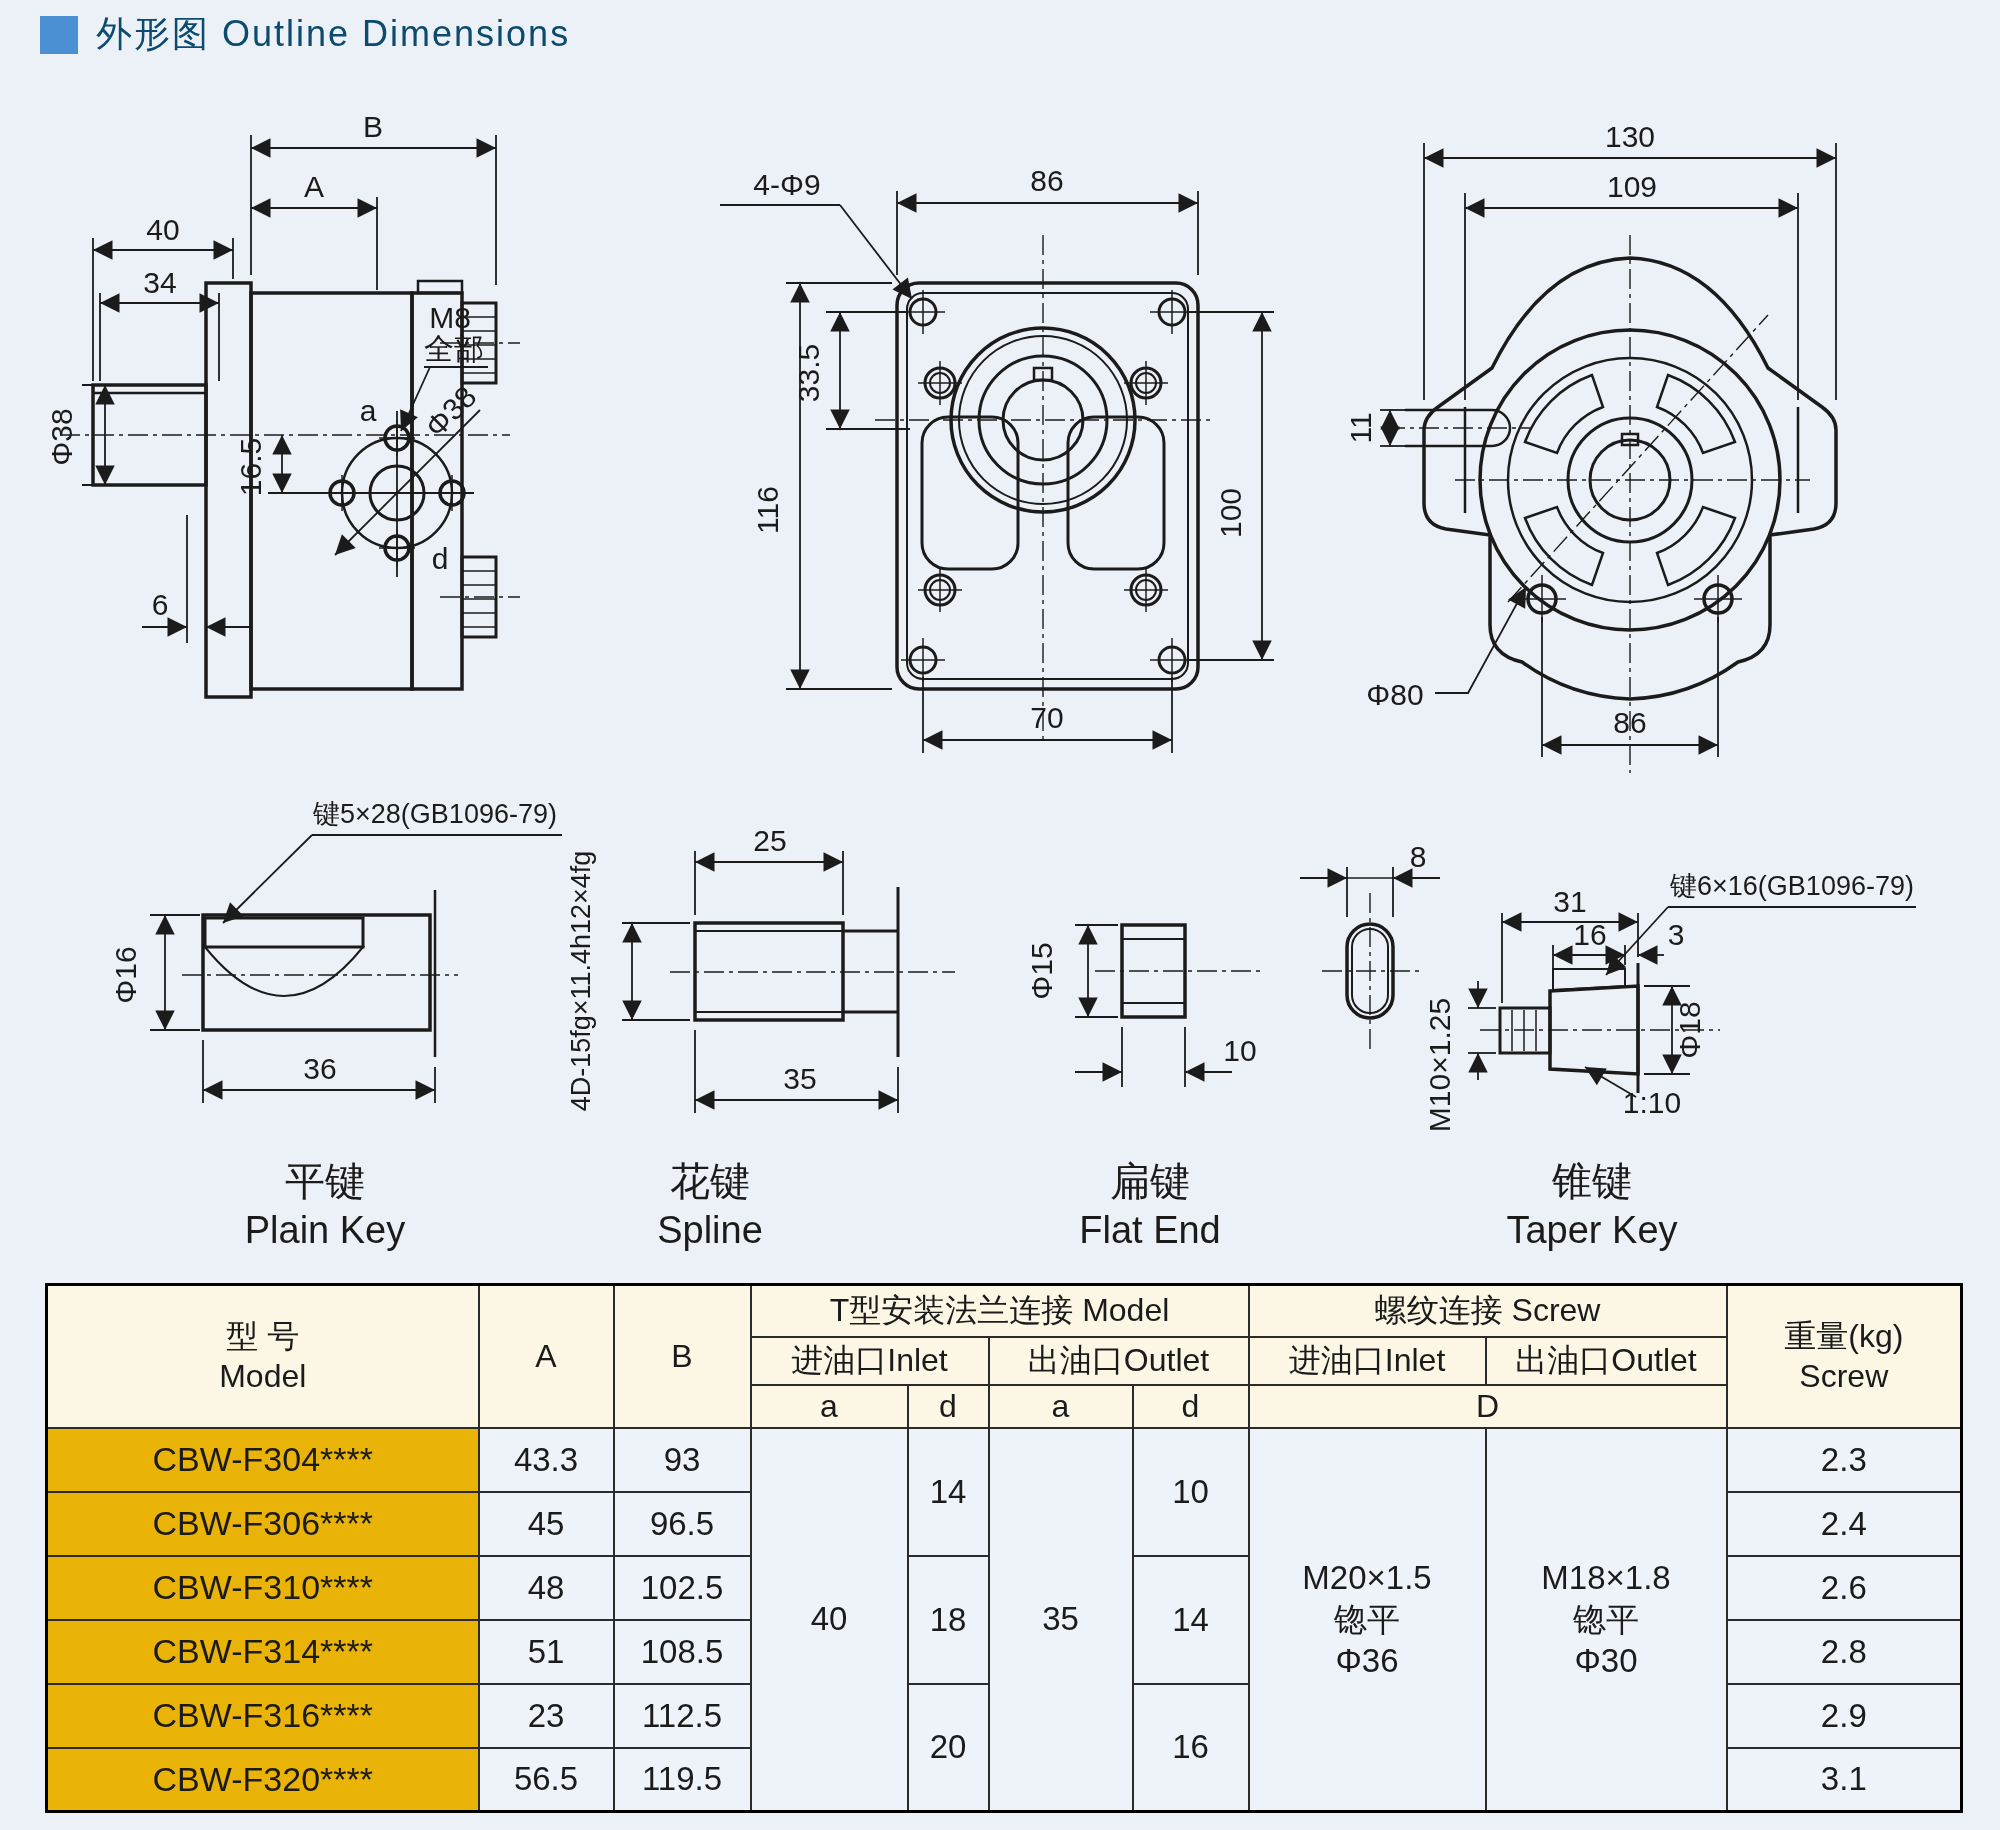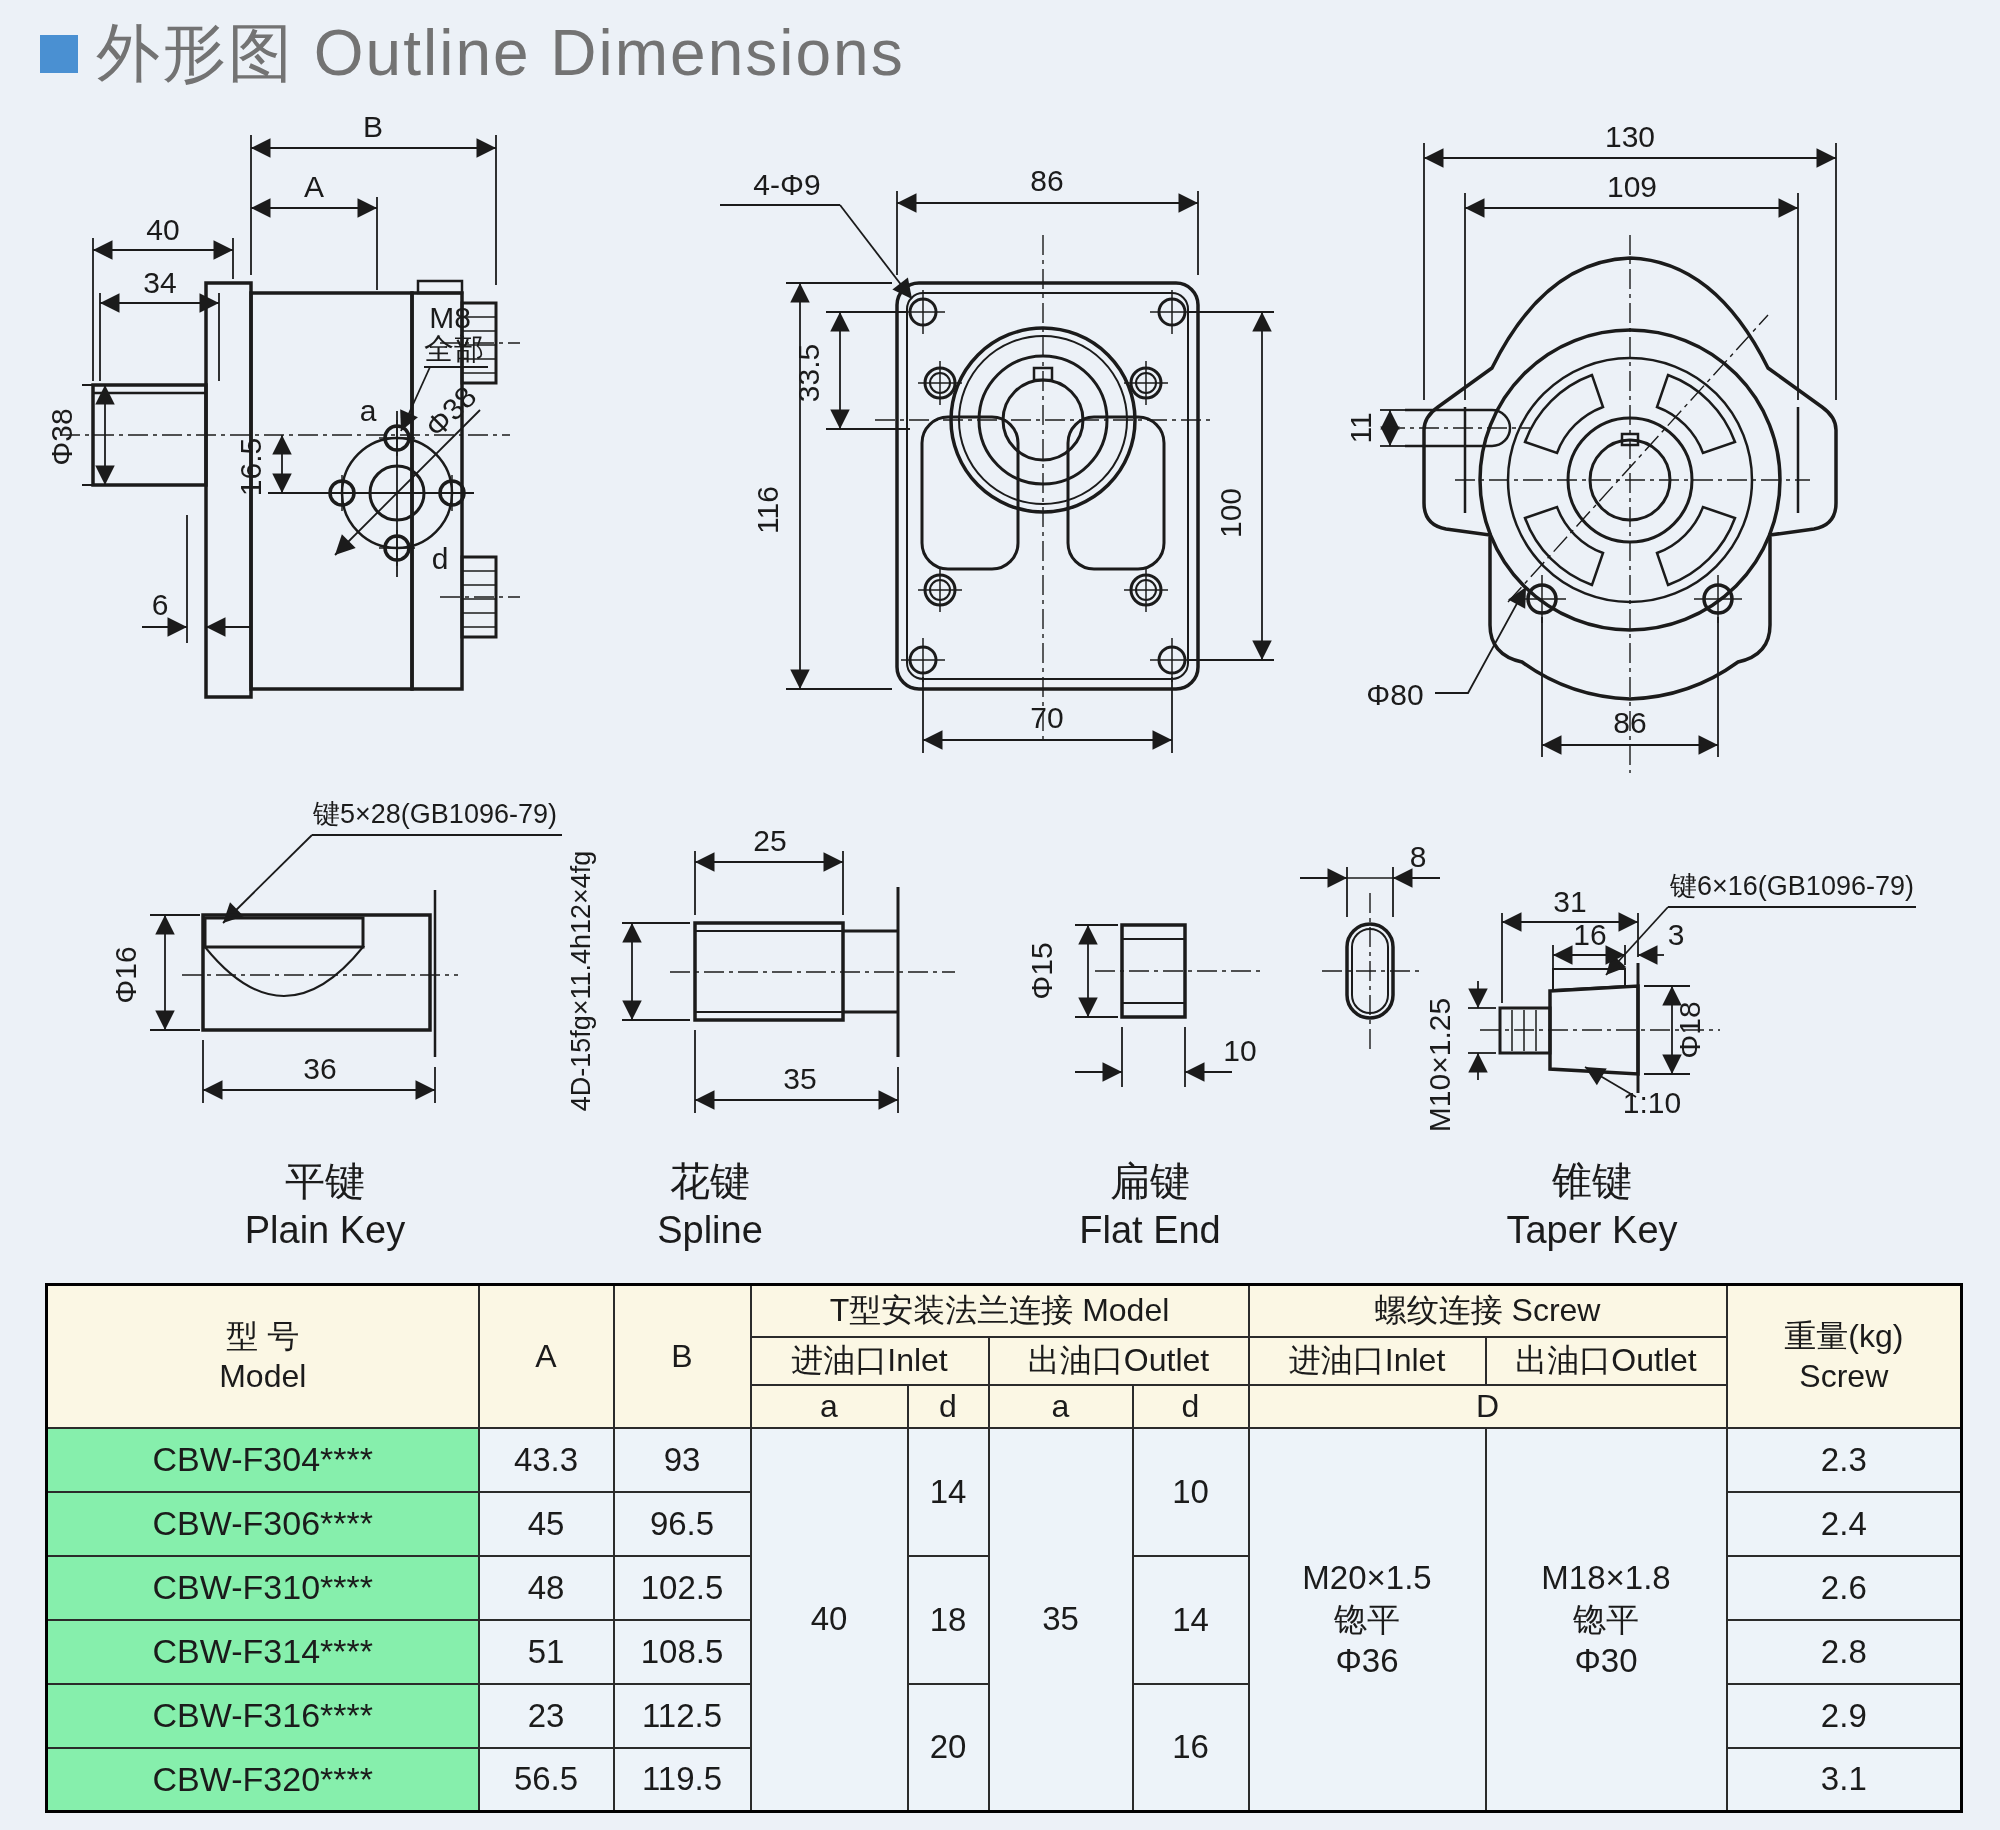--- a/index.html
+++ b/index.html
@@ -1,42 +1,42 @@
 <!DOCTYPE html>
 <html><head>
 <meta charset="utf-8">
 <style>
   html,body{margin:0;padding:0}
   body{width:2000px;height:1830px;background:#ecf1f7;font-family:"Liberation Sans",sans-serif;overflow:hidden;position:relative;color:#1b1b1b}
   .abs{position:absolute}
   
   #title-row{position:absolute;left:40px;top:10px;display:flex;align-items:center;gap:18px}
   #title-sq{width:38px;height:38px;background:#4a90d2}
-  #title-text{font-size:64px;color:#737373;letter-spacing:2px;white-space:pre}
+  #title-text{font-size:36px;color:#0c4a6e;letter-spacing:2px;white-space:pre}
   
   svg line,svg path,svg rect,svg circle{stroke:#1b1b1b;fill:none;stroke-width:1.8}
   svg .w12{stroke-width:1.2}
   svg .w15{stroke-width:1.5}
   svg .w2{stroke-width:2}
   svg .w25{stroke-width:2.5}
   svg .w3{stroke-width:3}
   svg .w35{stroke-width:3.5}
   svg .cl{stroke-width:1.4;stroke-dasharray:20 5 4 5}
   svg .hatch{stroke-width:2}
   svg marker path{fill:#1b1b1b;stroke:none}
   svg text{font-family:"Liberation Sans",sans-serif;font-size:30px;fill:#1b1b1b;text-anchor:middle;stroke:none}
   svg text.cap{font-size:40px}
   svg text.cape{font-size:38px}
   svg text.sm{font-size:27px}
   
   #dim-table{position:absolute;left:45px;top:1283px;border-collapse:collapse;table-layout:fixed;width:1915px}
   #dim-table th,#dim-table td{border:2px solid #2b2b2b;text-align:center;vertical-align:middle;padding:0;font-weight:normal;font-size:33px;background:#edf3f9}
   #dim-table{border:3px solid #000000}
   #dim-table th{background:#fbf7e4;font-size:32px}
-  #dim-table td.model{background:#86efac;font-size:34px}
+  #dim-table td.model{background:#eab308;font-size:34px}
   #dim-table .h1{height:52px}
   #dim-table .h2{height:48px}
   #dim-table .h3{height:43px}
   #dim-table tr.br{height:64px}
   .two-line div{line-height:1.25}
 </style>
 </head>
 <body>
 
 <div id="title-row">

